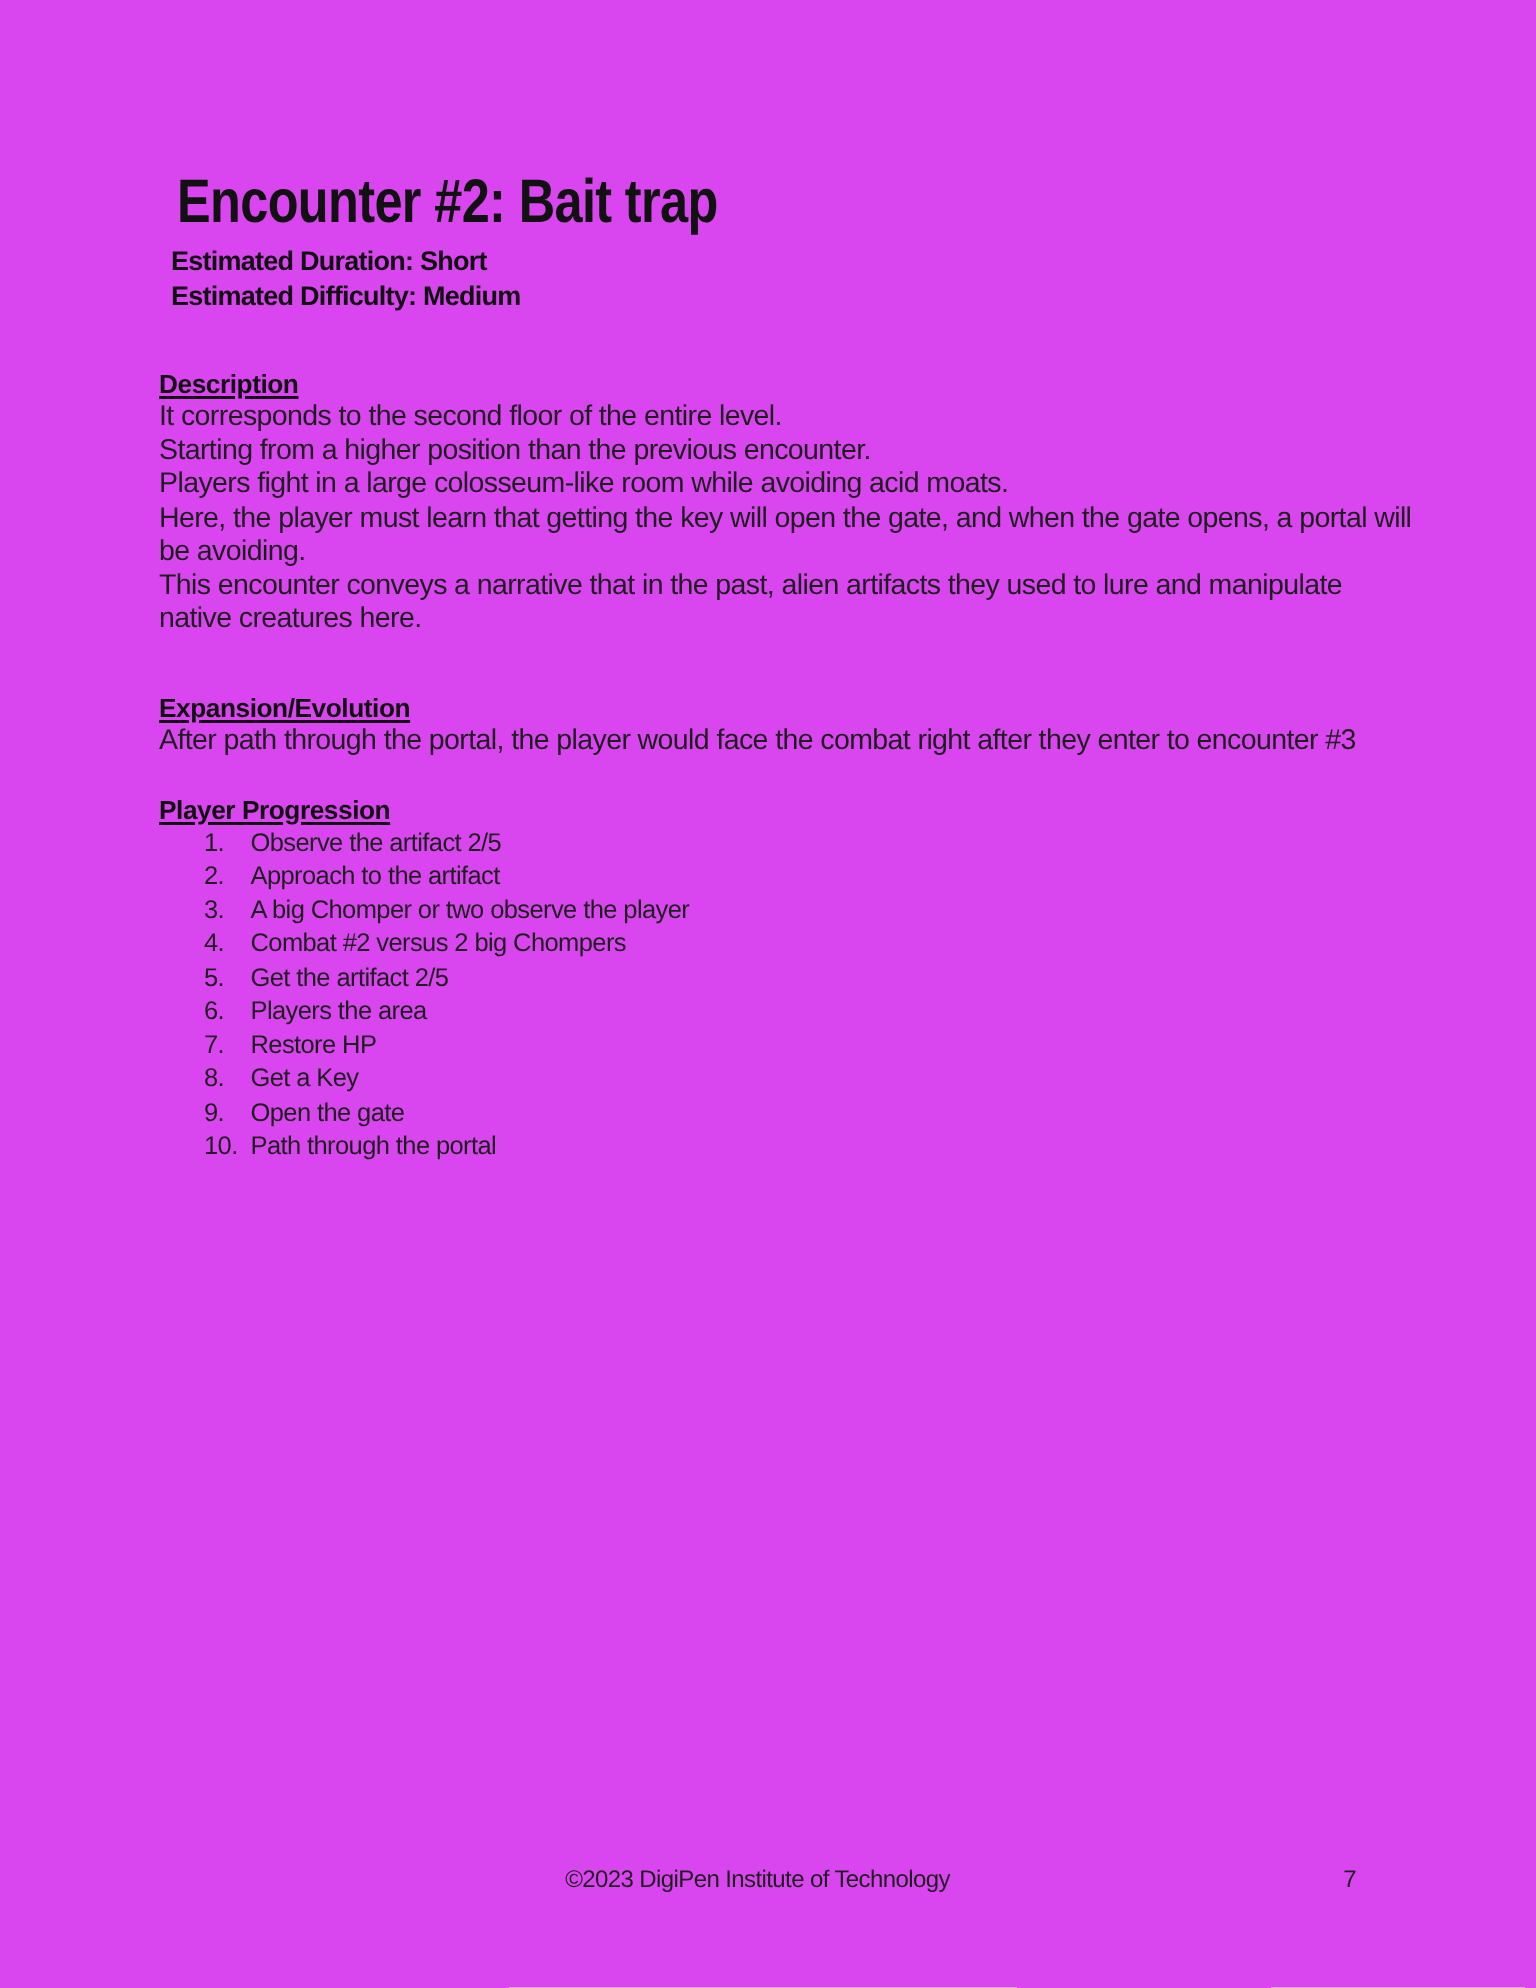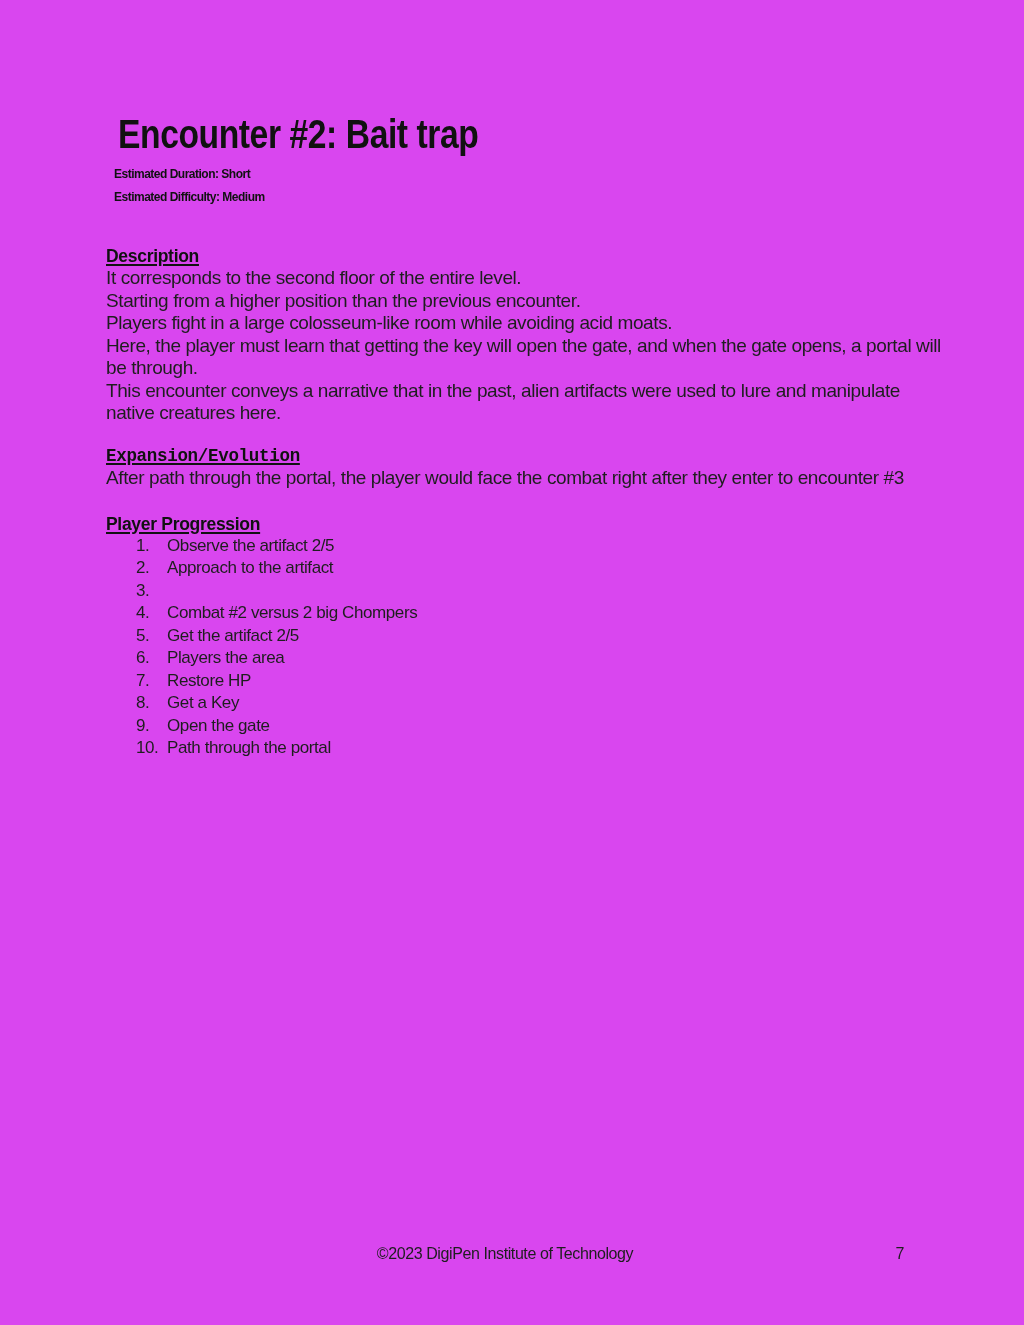--- a/index.html
+++ b/index.html
@@ -30,40 +30,40 @@
     letter-spacing: -0.5px;
     transform: scaleX(0.82);
     transform-origin: left center;
     white-space: nowrap;
     color: #111;
   }
   .meta {
     margin: 7px 0 0 8px;
   }
   .meta-line {
-    font-size: 12px;
+    font-size: 18px;
     font-weight: 700;
     line-height: 23px;
     letter-spacing: -0.5px;
     white-space: nowrap;
     color: #111;
   }
   .section-heading {
     font-size: 17.5px;
     font-weight: 700;
     line-height: 22px;
     letter-spacing: -0.3px;
     text-decoration: underline;
     text-decoration-thickness: 2px;
     text-underline-offset: 2px;
     white-space: nowrap;
     color: #111;
   }
   .heading-desc     { margin-top: 36px; }
-  .heading-exp      { margin-top: 20px; font-family: Liberation Mono, monospace; }
+  .heading-exp      { margin-top: 36px; }
   .heading-prog     { margin-top: 23.5px; }
   .body-line {
     font-size: 19px;
     line-height: 22.5px;
     letter-spacing: -0.4px;
     white-space: nowrap;
   }
   .list {
     margin: 0;
     padding: 0;
@@ -111,42 +111,43 @@
       <div class="meta-line">Estimated Duration: Short</div>
       <div class="meta-line">Estimated Difficulty: Medium</div>
     </div>
 
     <div class="section-heading heading-desc">Description</div>
     <div>
       <div class="body-line">It corresponds to the second floor of the entire level.</div>
       <div class="body-line">Starting from a higher position than the previous encounter.</div>
       <div class="body-line">Players fight in a large colosseum-like room while avoiding acid moats.</div>
       <div class="body-line">Here, the player must learn that getting the key will open the gate, and when the gate opens, a portal will</div>
-      <div class="body-line">be through.</div>
-      <div class="body-line">This encounter conveys a narrative that in the past, alien artifacts were used to lure and manipulate</div>
+      <div class="body-line">be avoiding.</div>
+      <div class="body-line">This encounter conveys a narrative that in the past, alien artifacts they used to lure and manipulate</div>
       <div class="body-line">native creatures here.</div>
     </div>
 
     <div class="section-heading heading-exp">Expansion/Evolution</div>
     <div>
       <div class="body-line">After path through the portal, the player would face the combat right after they enter to encounter #3</div>
     </div>
 
     <div class="section-heading heading-prog">Player Progression</div>
     <div class="list">
       <div class="list-row">
         <span class="list-num">1.</span>
           <span>Observe the artifact 2/5</span>
       </div>
       <div class="list-row">
         <span class="list-num">2.</span>
           <span>Approach to the artifact</span>
       </div>
       <div class="list-row">
         <span class="list-num">3.</span>
+          <span>A big Chomper or two observe the player</span>
       </div>
       <div class="list-row">
         <span class="list-num">4.</span>
           <span>Combat #2 versus 2 big Chompers</span>
       </div>
       <div class="list-row">
         <span class="list-num">5.</span>
           <span>Get the artifact 2/5</span>
       </div>
       <div class="list-row">

